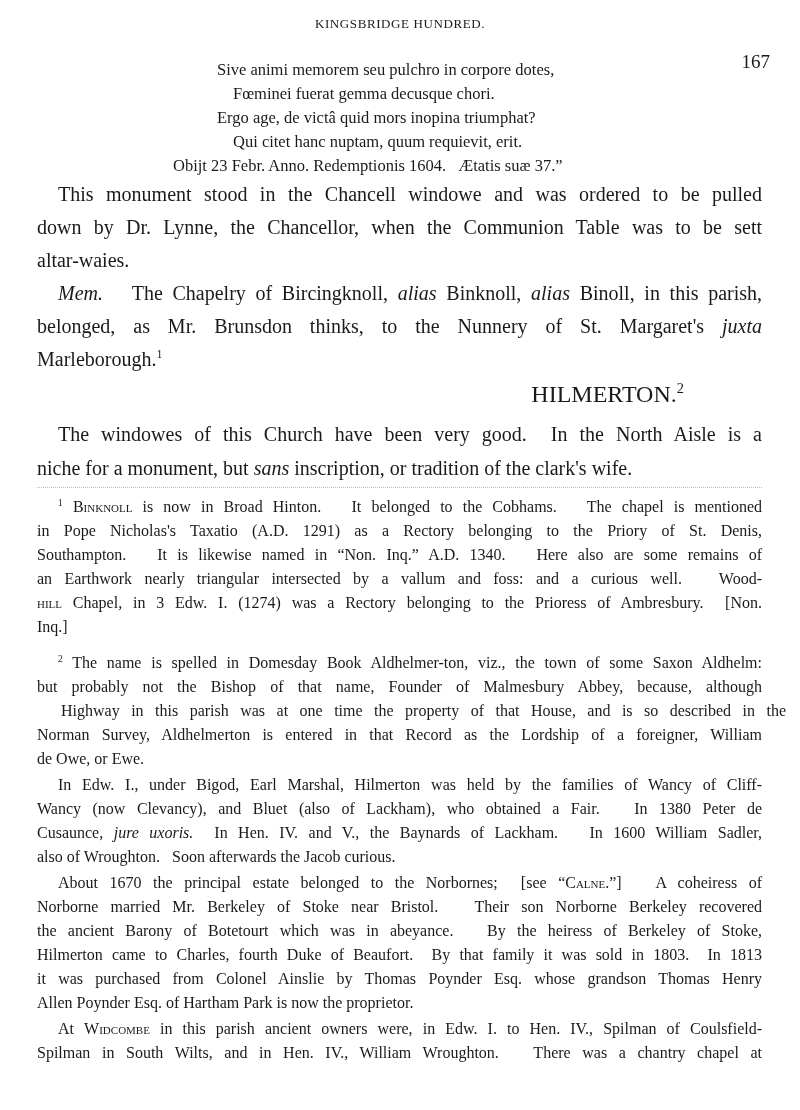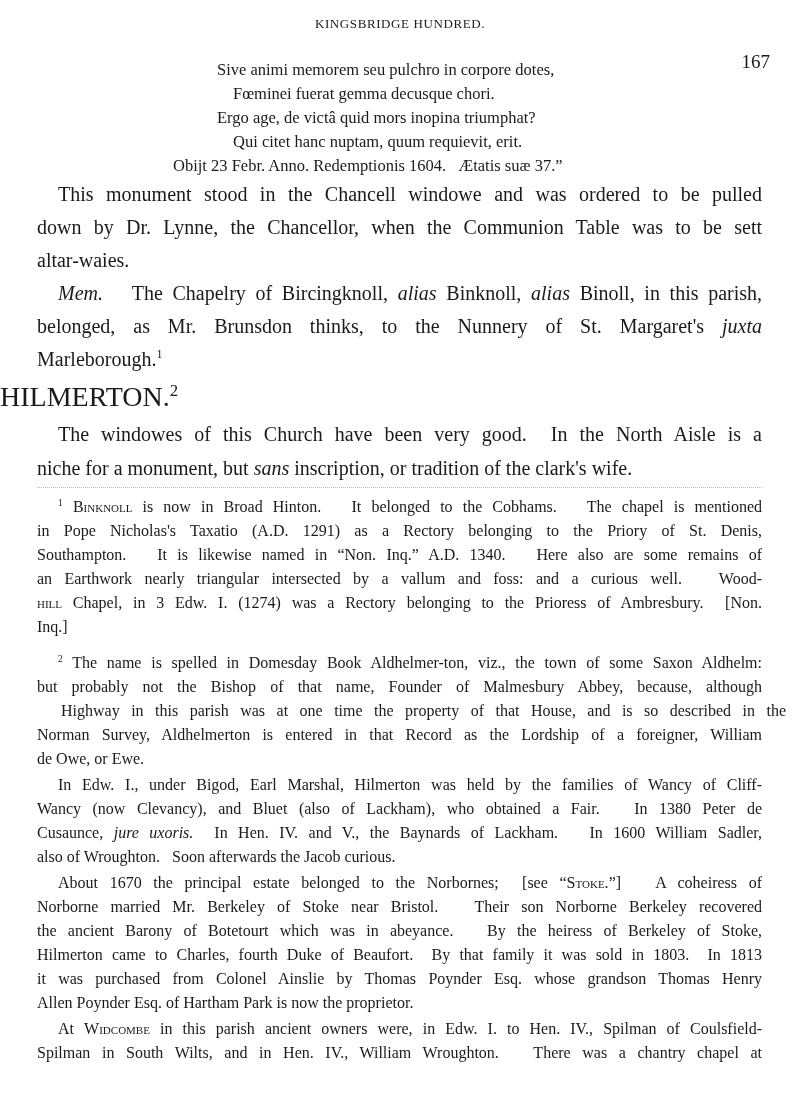--- a/index.html
+++ b/index.html
@@ -9,21 +9,21 @@
   .running-head { position: absolute; top: 16px; left: 0; width: 800px; text-align: center;
                   font-size: 13px; letter-spacing: 0.6px; }
   .page-number { position: absolute; top: 12px; right: 30px; font-size: 19px; margin-top: 39px; }
   .verse { position: absolute; left: 0; width: 800px; font-size: 16.5px; line-height: 24.5px; }
   .verse .vl { position: absolute; white-space: nowrap; }
   .body-text { position: absolute; left: 37px; width: 725px; font-size: 20px; }
   .ln { position: absolute; left: 0; width: 725px; white-space: nowrap; text-align: justify;
         text-align-last: justify; }
   .ln.last { text-align-last: left; }
   .ind { padding-left: 21px; box-sizing: border-box; }
-  .heading { position: absolute; top: 381px; left: 0; width: 684px; text-align: left; font-size: 28px; }
+  .heading { position: absolute; top: 381px; left: 0; width: 684px; text-align: right; font-size: 24px; }
   .rule { position: absolute; top: 487px; left: 37px; width: 725px; height: 0;
           border-top: 1px dotted #bdbdbd; }
   .notes { position: absolute; left: 37px; width: 725px; font-size: 16px; }
   .sc { font-variant: small-caps; }
   i { font-style: italic; }
   sup { font-size: 60%; vertical-align: super; line-height: 0; }
 </style>
 </head>
 <body>
 
@@ -93,21 +93,21 @@
     <div class="ln" style="top:24px;">but probably not the Bishop of that name, Founder of Malmesbury Abbey, because, although</div>
     <div class="ln" style="top:48px;margin-left:24px;">Highway in this parish was at one time the property of that House, and is so described in the</div>
     <div class="ln" style="top:72px;">Norman Survey, Aldhelmerton is entered in that Record as the Lordship of a foreigner, William</div>
     <div class="ln last" style="top:96px;">de Owe, or Ewe.</div>
 
     <div class="ln ind" style="top:122px;">In Edw. I., under Bigod, Earl Marshal, Hilmerton was held by the families of Wancy of Cliff-</div>
     <div class="ln" style="top:146px;white-space:pre;">Wancy (now Clevancy), and Bluet (also of Lackham), who obtained a Fair.   In 1380 Peter de</div>
     <div class="ln" style="top:170px;white-space:pre;"><span>Cusaunce,</span> <i>jure uxoris.</i><span>  In Hen. IV. and V., the Baynards of Lackham.   In 1600 William Sadler,</span></div>
     <div class="ln last" style="top:194px;white-space:pre;">also of Wroughton.   Soon afterwards the Jacob curious.</div>
 
-    <div class="ln ind" style="top:220px;white-space:pre;"><span>About 1670 the principal estate belonged to the Norbornes;  [see “</span><span class="sc">Stoke.</span><span>”]   A coheiress of</span></div>
+    <div class="ln ind" style="top:220px;white-space:pre;"><span>About 1670 the principal estate belonged to the Norbornes;  [see “</span><span class="sc">Calne.</span><span>”]   A coheiress of</span></div>
     <div class="ln" style="top:244px;white-space:pre;">Norborne married Mr. Berkeley of Stoke near Bristol.   Their son Norborne Berkeley recovered</div>
     <div class="ln" style="top:268px;white-space:pre;">the ancient Barony of Botetourt which was in abeyance.   By the heiress of Berkeley of Stoke,</div>
     <div class="ln" style="top:292px;white-space:pre;">Hilmerton came to Charles, fourth Duke of Beaufort.  By that family it was sold in 1803.  In 1813</div>
     <div class="ln" style="top:316px;">it was purchased from Colonel Ainslie by Thomas Poynder Esq. whose grandson Thomas Henry</div>
     <div class="ln last" style="top:340px;">Allen Poynder Esq. of Hartham Park is now the proprietor.</div>
 
     <div class="ln ind" style="top:366px;"><span>At </span><span class="sc">Widcombe</span><span> in this parish ancient owners were, in Edw. I. to Hen. IV., Spilman of Coulsfield-</span></div>
     <div class="ln" style="top:390px;white-space:pre;">Spilman in South Wilts, and in Hen. IV., William Wroughton.   There was a chantry chapel at</div>
   </div>
 

